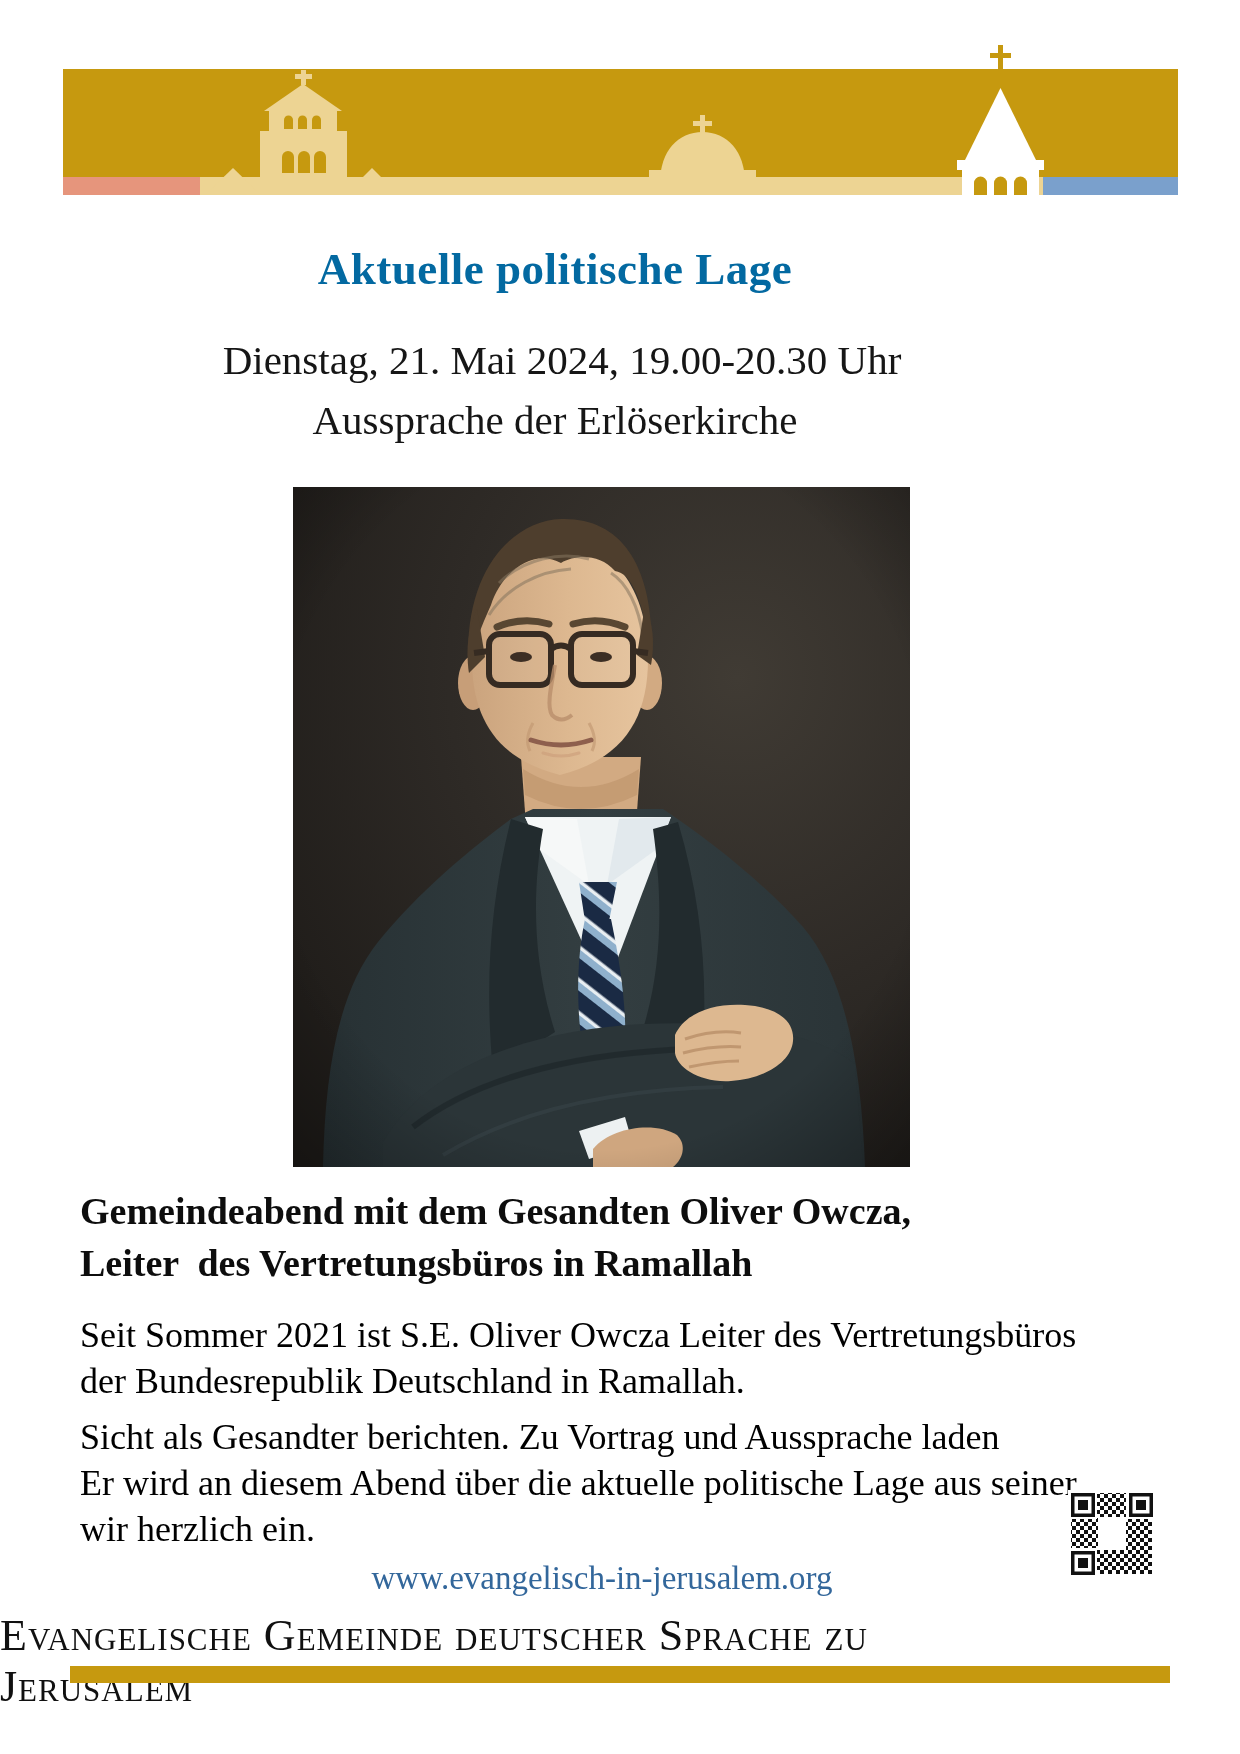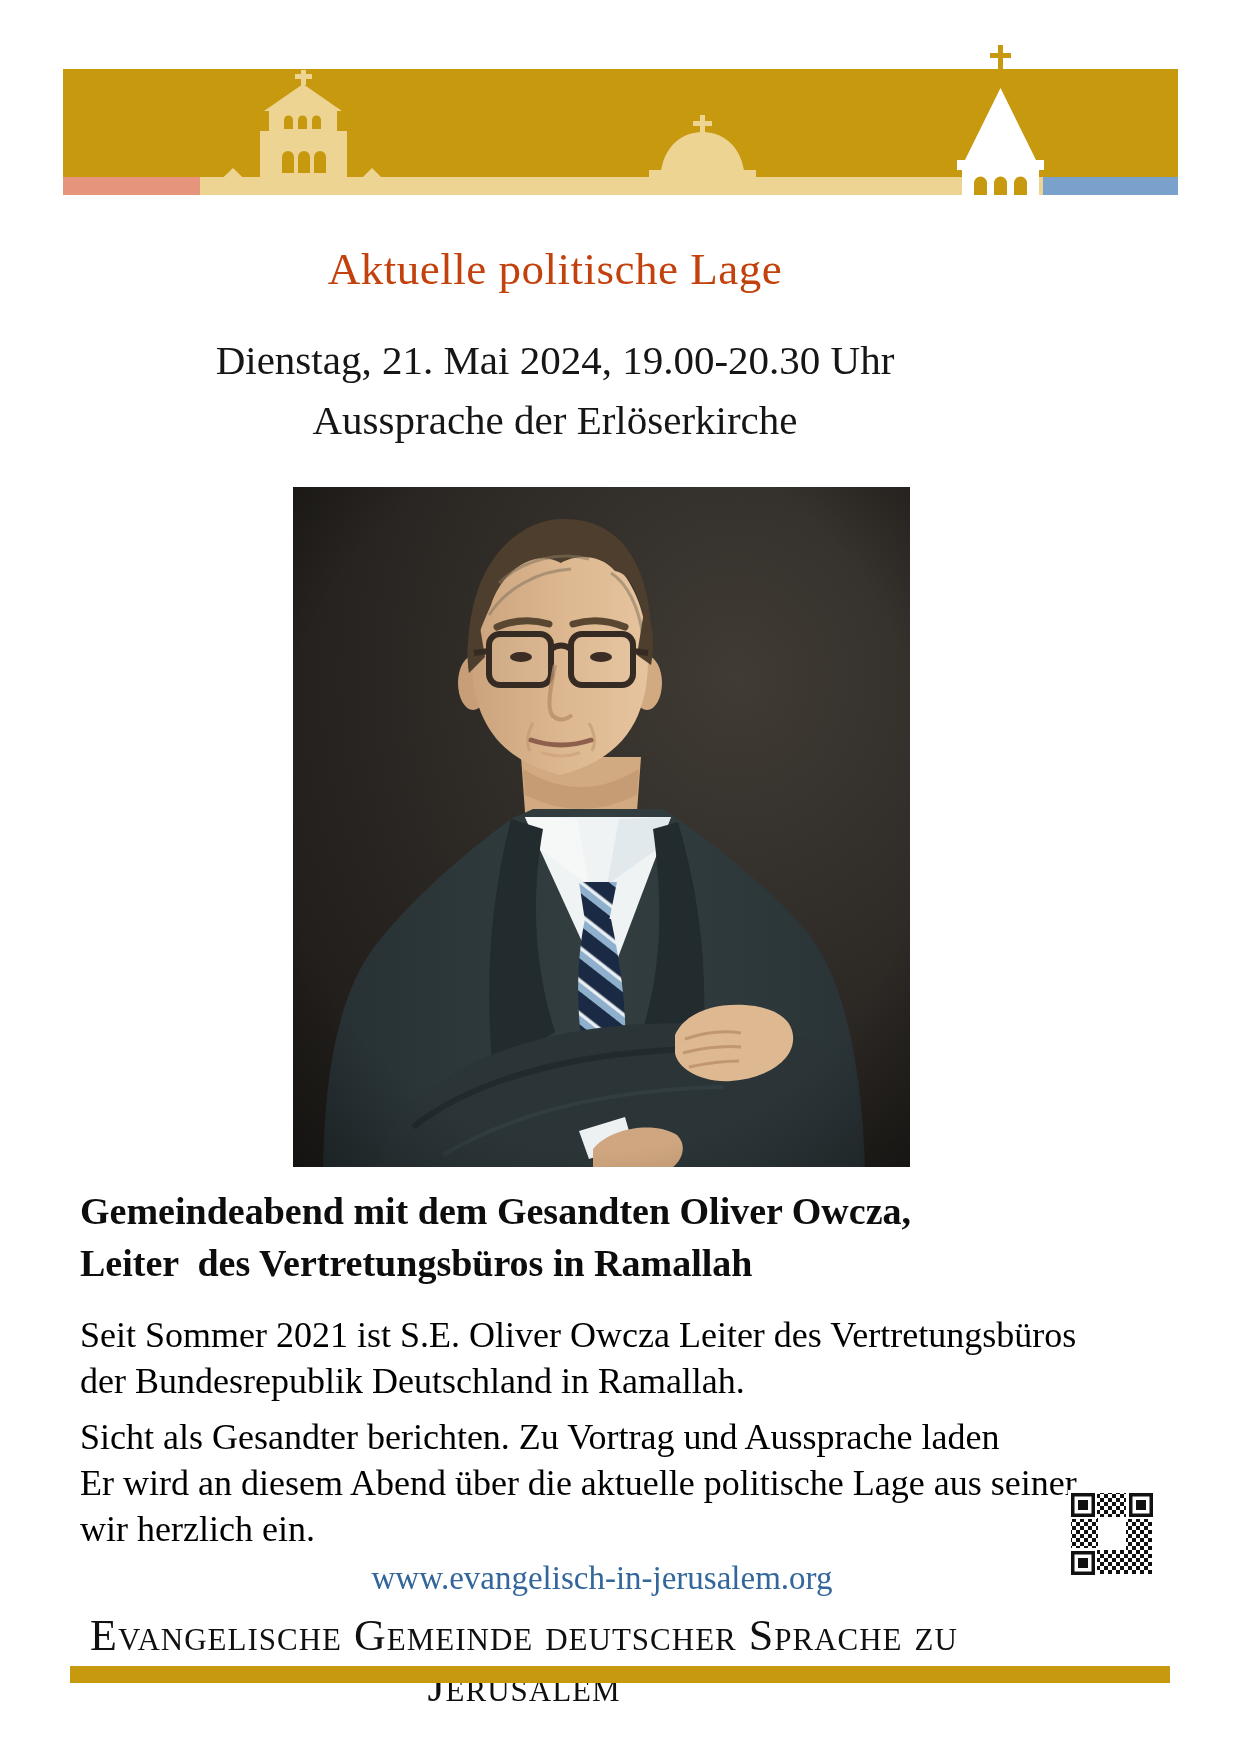--- a/index.html
+++ b/index.html
@@ -15,38 +15,38 @@
         font-family:"Liberation Serif","DejaVu Serif",serif;color:var(--ink);}
 
   .banner{position:absolute;left:63px;top:40px;width:1115px;height:155px;display:block;}
   .f-gold{fill:var(--banner-gold);}
   .f-light{fill:var(--silhouette-light-gold);}
   .f-salmon{fill:var(--accent-salmon);}
   .f-blue{fill:var(--accent-blue);}
   .f-white{fill:#ffffff;}
 
   .centercol{position:absolute;left:0;width:1110px;text-align:center;}
-  .title{top:243px;font-size:45px;font-weight:normal;letter-spacing:.5px;color:#c2410c;}
+  .title{top:243px;font-size:45px;font-weight:bold;letter-spacing:.5px;color:#0369a1;}
   .dateline{top:336px;font-size:41px;}
   .locline{top:396px;font-size:41px;}
 
   .photo{position:absolute;left:293px;top:487px;width:617px;height:680px;display:block;}
 
   .heading{position:absolute;left:80px;top:1185px;font-size:38px;font-weight:bold;line-height:52px;color:#0d0d0d;}
   .heading div{white-space:pre;}
   .para{position:absolute;left:80px;font-size:36px;line-height:46px;color:#000000;}
   .p1{top:1312px;}
   .p2{top:1414px;}
 
   .qr{position:absolute;left:1068px;top:1490px;width:87px;height:87px;display:block;}
 
   .linkrow{top:1560px;padding-left:47px;}
   .weblink{font-size:33px;color:var(--link-blue);text-decoration:none;}
 
-  .footer{position:absolute;left:0;top:1610px;width:1048px;text-align:center;
+  .footer{position:absolute;left:0;top:1610px;width:1048px;text-align:left;
           font-size:44px;font-variant:small-caps;letter-spacing:1px;color:#101010;}
   .goldbar{position:absolute;left:70px;top:1666px;width:1100px;height:17px;background:var(--banner-gold);}
 </style>
 </head>
 <body>
 
 <div class="page">
 
   <svg class="banner" viewBox="0 0 1115 155" aria-hidden="true">
     <rect class="f-gold" x="0" y="29" width="1115" height="126"></rect>
@@ -91,21 +91,21 @@
       <rect class="f-white" x="899" y="130" width="77" height="25"></rect>
       <g class="f-gold">
         <path d="M911,155 v-12 a6.5,6.5 0 0 1 13,0 v12 z"></path>
         <path d="M931,155 v-12 a6.5,6.5 0 0 1 13,0 v12 z"></path>
         <path d="M951,155 v-12 a6.5,6.5 0 0 1 13,0 v12 z"></path>
       </g>
     </g>
   </svg>
 
   <h1 class="centercol title" style="margin:0;position:absolute;">Aktuelle politische Lage</h1>
-  <div class="centercol dateline" style="position:absolute;">Dienstag, 21. Mai 2024, 19.00-20.30 Uhr</div>
+  <div class="centercol dateline" style="position:absolute;padding-left:7px;">Dienstag, 21. Mai 2024, 19.00-20.30 Uhr</div>
   <div class="centercol locline" style="position:absolute;">Aussprache der Erlöserkirche</div>
 
   <svg class="photo" viewBox="0 0 617 680" aria-hidden="true">
     <defs>
       <radialGradient id="bgGrad" cx="72%" cy="28%" r="85%">
         <stop offset="0%" stop-color="#403B34"></stop>
         <stop offset="55%" stop-color="#2E2A26"></stop>
         <stop offset="100%" stop-color="#201D1A"></stop>
       </radialGradient>
       <linearGradient id="skinGrad" x1="0" y1="0" x2="1" y2="0">

